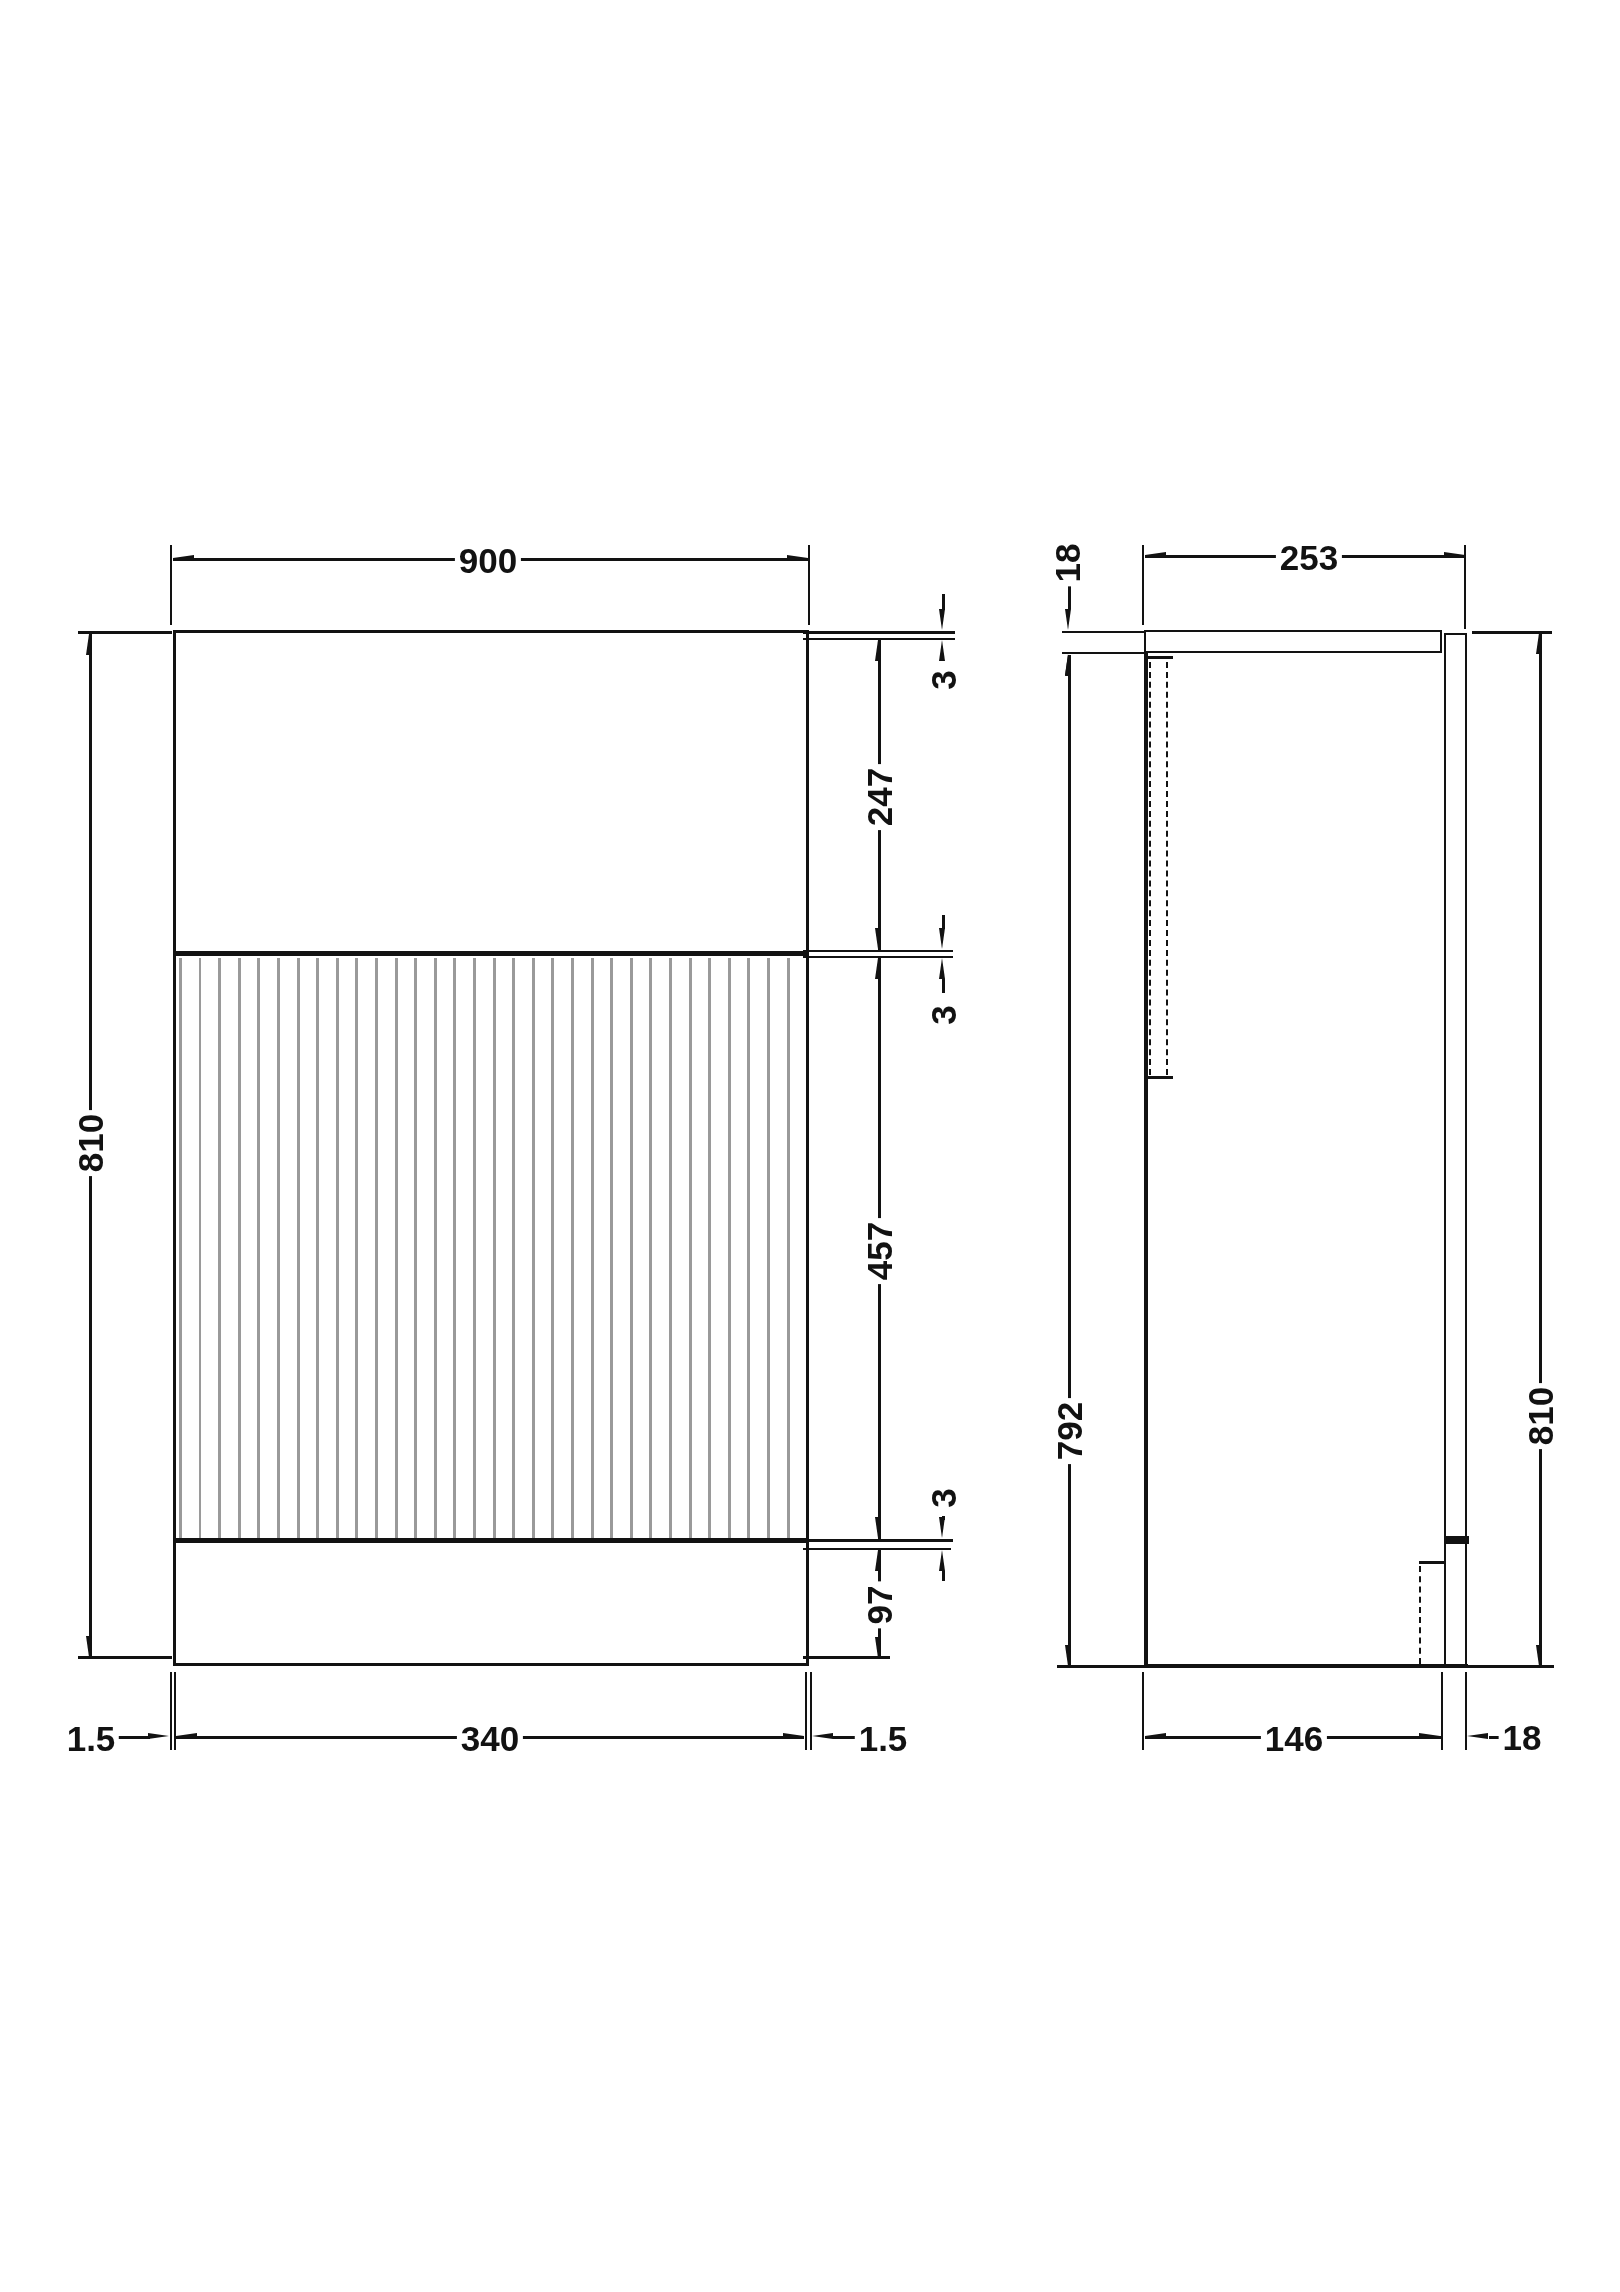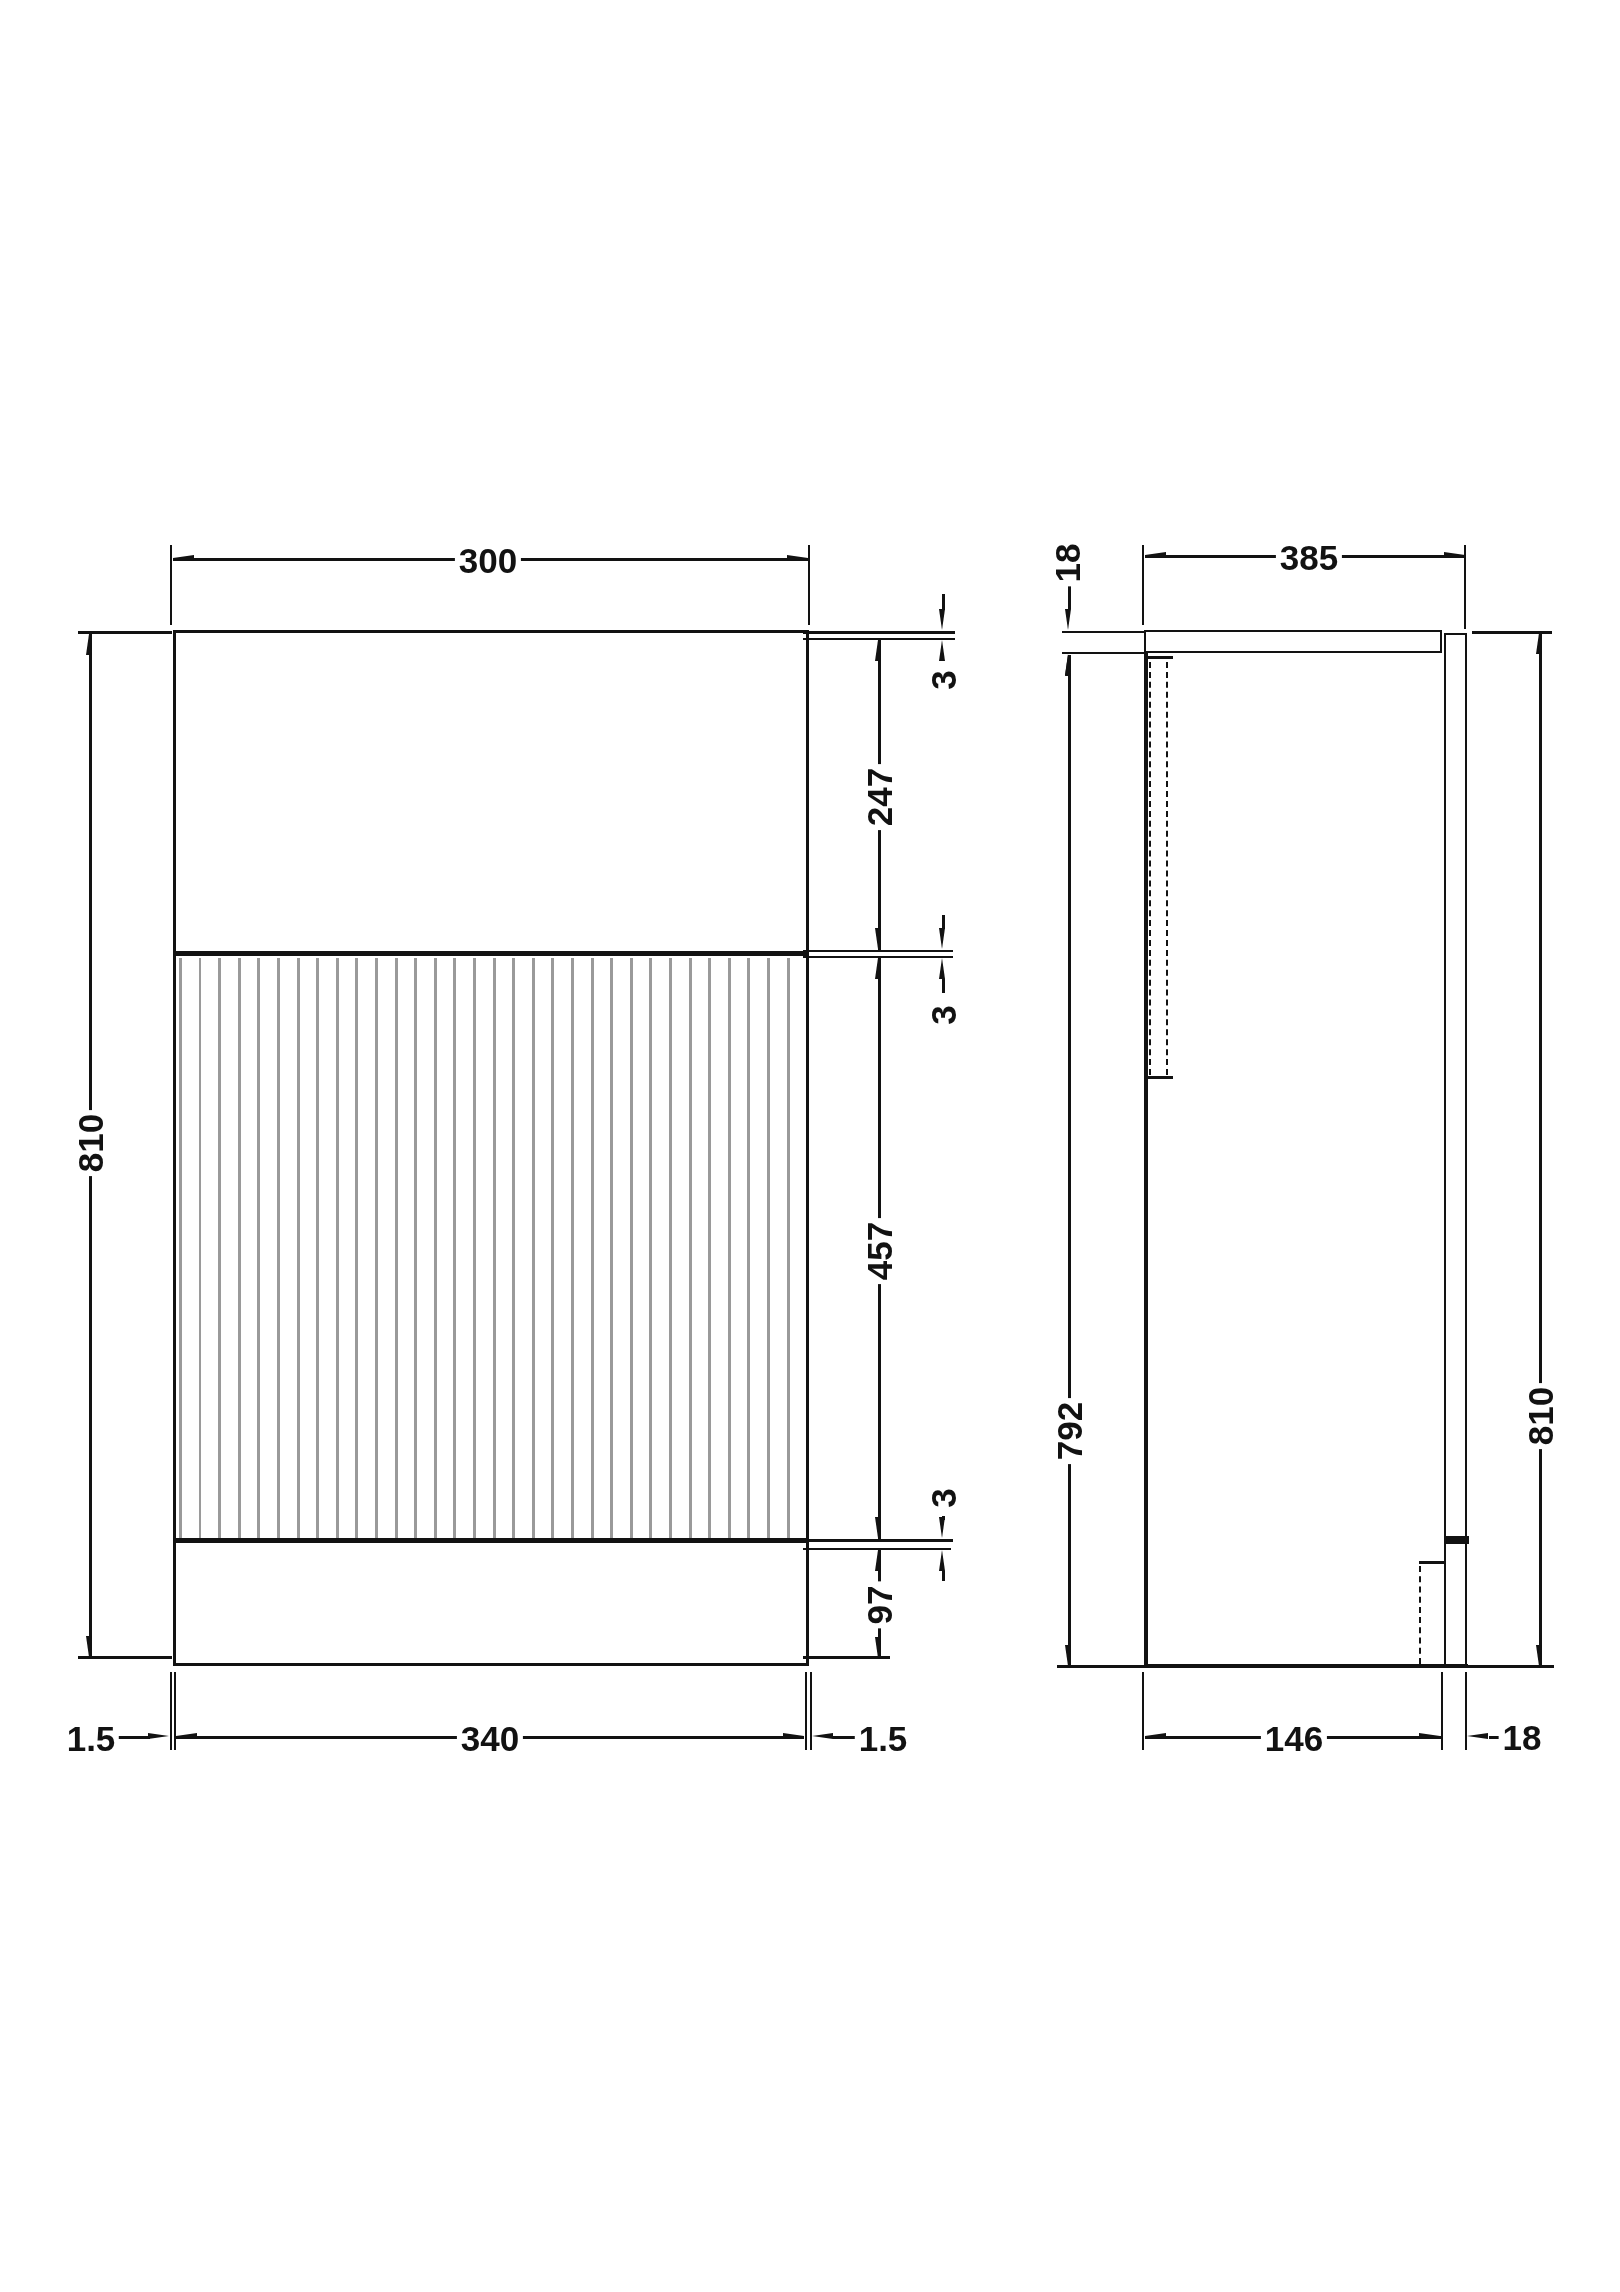--- a/index.html
+++ b/index.html
@@ -41,21 +41,21 @@
 
   <div class="ln" style="left:176px;top:951px;width:630px;height:4.9px;"></div>
   <div class="ln" style="left:176px;top:1538px;width:630px;height:4.9px;"></div>
   <div class="flutes" style="left:179px;top:958px;width:625px;height:580px;"></div>
 
   <div class="ln" style="left:170px;top:545px;width:2px;height:80px;"></div>
   <div class="ln" style="left:808px;top:545px;width:2px;height:80px;"></div>
   <div class="ln" style="left:173px;top:558px;width:635px;height:2.9px;"></div>
   <div class="arr al" style="left:173px;top:555px;"></div>
   <div class="arr ar" style="left:787px;top:555px;"></div>
-  <div class="lab" style="left:488px;top:560px;">300</div>
+  <div class="lab" style="left:488px;top:560px;">900</div>
 
   <div class="ln" style="left:78px;top:631px;width:94px;height:2.9px;"></div>
   <div class="ln" style="left:78px;top:1656px;width:94px;height:2.9px;"></div>
   <div class="ln" style="left:89px;top:634px;width:2.9px;height:1025px;"></div>
   <div class="arr au" style="left:86px;top:634px;"></div>
   <div class="arr ad" style="left:86px;top:1636px;"></div>
   <div class="lab rot" style="left:90px;top:1143px;">810</div>
 
   <div class="ln" style="left:803px;top:631px;width:152px;height:2.9px;"></div>
   <div class="ln" style="left:803px;top:638px;width:152px;height:2px;"></div>
@@ -139,21 +139,21 @@
   <div class="arr ad" style="left:1065px;top:609px;"></div>
   <div class="arr au" style="left:1065px;top:654px;"></div>
   <div class="ln" style="left:1068px;top:675px;width:2.9px;height:21.6px;"></div>
   <div class="lab rot" style="left:1067px;top:563px;">18</div>
 
   <div class="ln" style="left:1142px;top:545px;width:2px;height:80px;"></div>
   <div class="ln" style="left:1464px;top:545px;width:2px;height:84px;"></div>
   <div class="ln" style="left:1145px;top:555px;width:321px;height:2.9px;"></div>
   <div class="arr al" style="left:1145px;top:552px;"></div>
   <div class="arr ar" style="left:1444px;top:552px;"></div>
-  <div class="lab" style="left:1309px;top:557px;">385</div>
+  <div class="lab" style="left:1309px;top:557px;">253</div>
 
   <div class="ln" style="left:1068px;top:655px;width:2.9px;height:1012px;"></div>
   <div class="arr au" style="left:1065px;top:655px;"></div>
   <div class="arr ad" style="left:1065px;top:1645px;"></div>
   <div class="lab rot" style="left:1069px;top:1431px;">792</div>
 
   <div class="ln" style="left:1472px;top:631px;width:80px;height:2.9px;"></div>
   <div class="ln" style="left:1539px;top:633px;width:2.9px;height:1033px;"></div>
   <div class="arr au" style="left:1536px;top:633px;"></div>
   <div class="arr ad" style="left:1536px;top:1645px;"></div>

